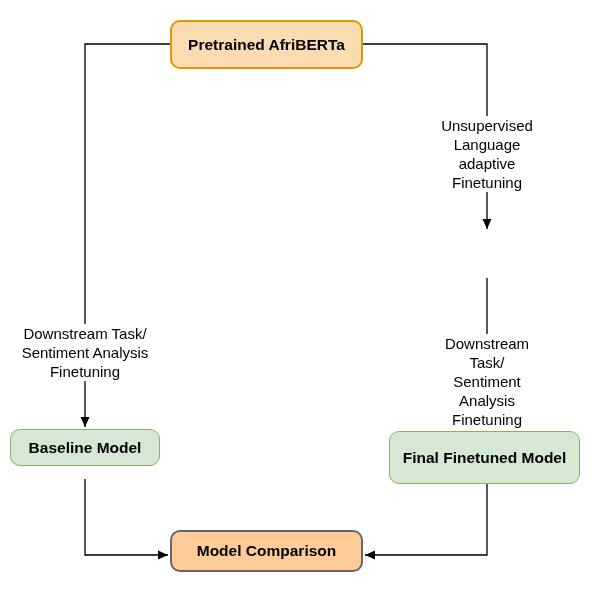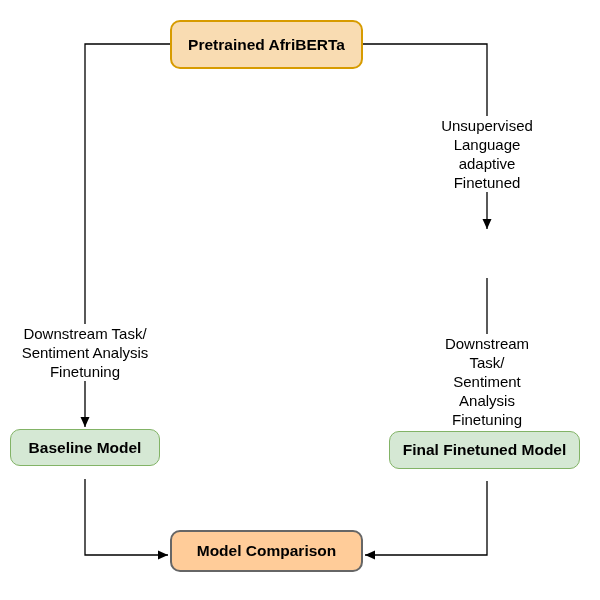--- a/index.html
+++ b/index.html
@@ -44,21 +44,21 @@
     left: 390px; top: 231px; width: 190px; height: 47px;
     background: #DAE8FC;
     border: 1.5px solid #6C8EBF;
   }
   .node-baseline {
     left: 10px; top: 429px; width: 150px; height: 37px;
     background: #D5E8D4;
     border: 1.5px solid #82B366;
   }
   .node-final {
-    left: 389px; top: 431px; width: 191px; height: 38px;
+    left: 389px; top: 431px; width: 191px; height: 53px;
     background: #D5E8D4;
     border: 1.5px solid #82B366;
   }
   .node-comparison {
     left: 170px; top: 530px; width: 193px; height: 42px;
     background: #FFCC99;
     border: 2px solid #666666;
   }
   .edge-label {
     position: absolute;
@@ -105,21 +105,21 @@
   <div class="node node-final">
     <span>Final Finetuned Model</span>
   </div>
 
   <div class="node node-comparison">
     <span>Model Comparison</span>
   </div>
 
   <div class="edge-label label-unsupervised">Unsupervised
 Language adaptive
-Finetuned</div>
+Finetuning</div>
 
   <div class="edge-label label-downstream-left">Downstream Task/
 Sentiment Analysis
 Finetuning</div>
 
   <div class="edge-label label-downstream-right">Downstream Task/
 Sentiment Analysis
 Finetuning</div>
 
 </div>

